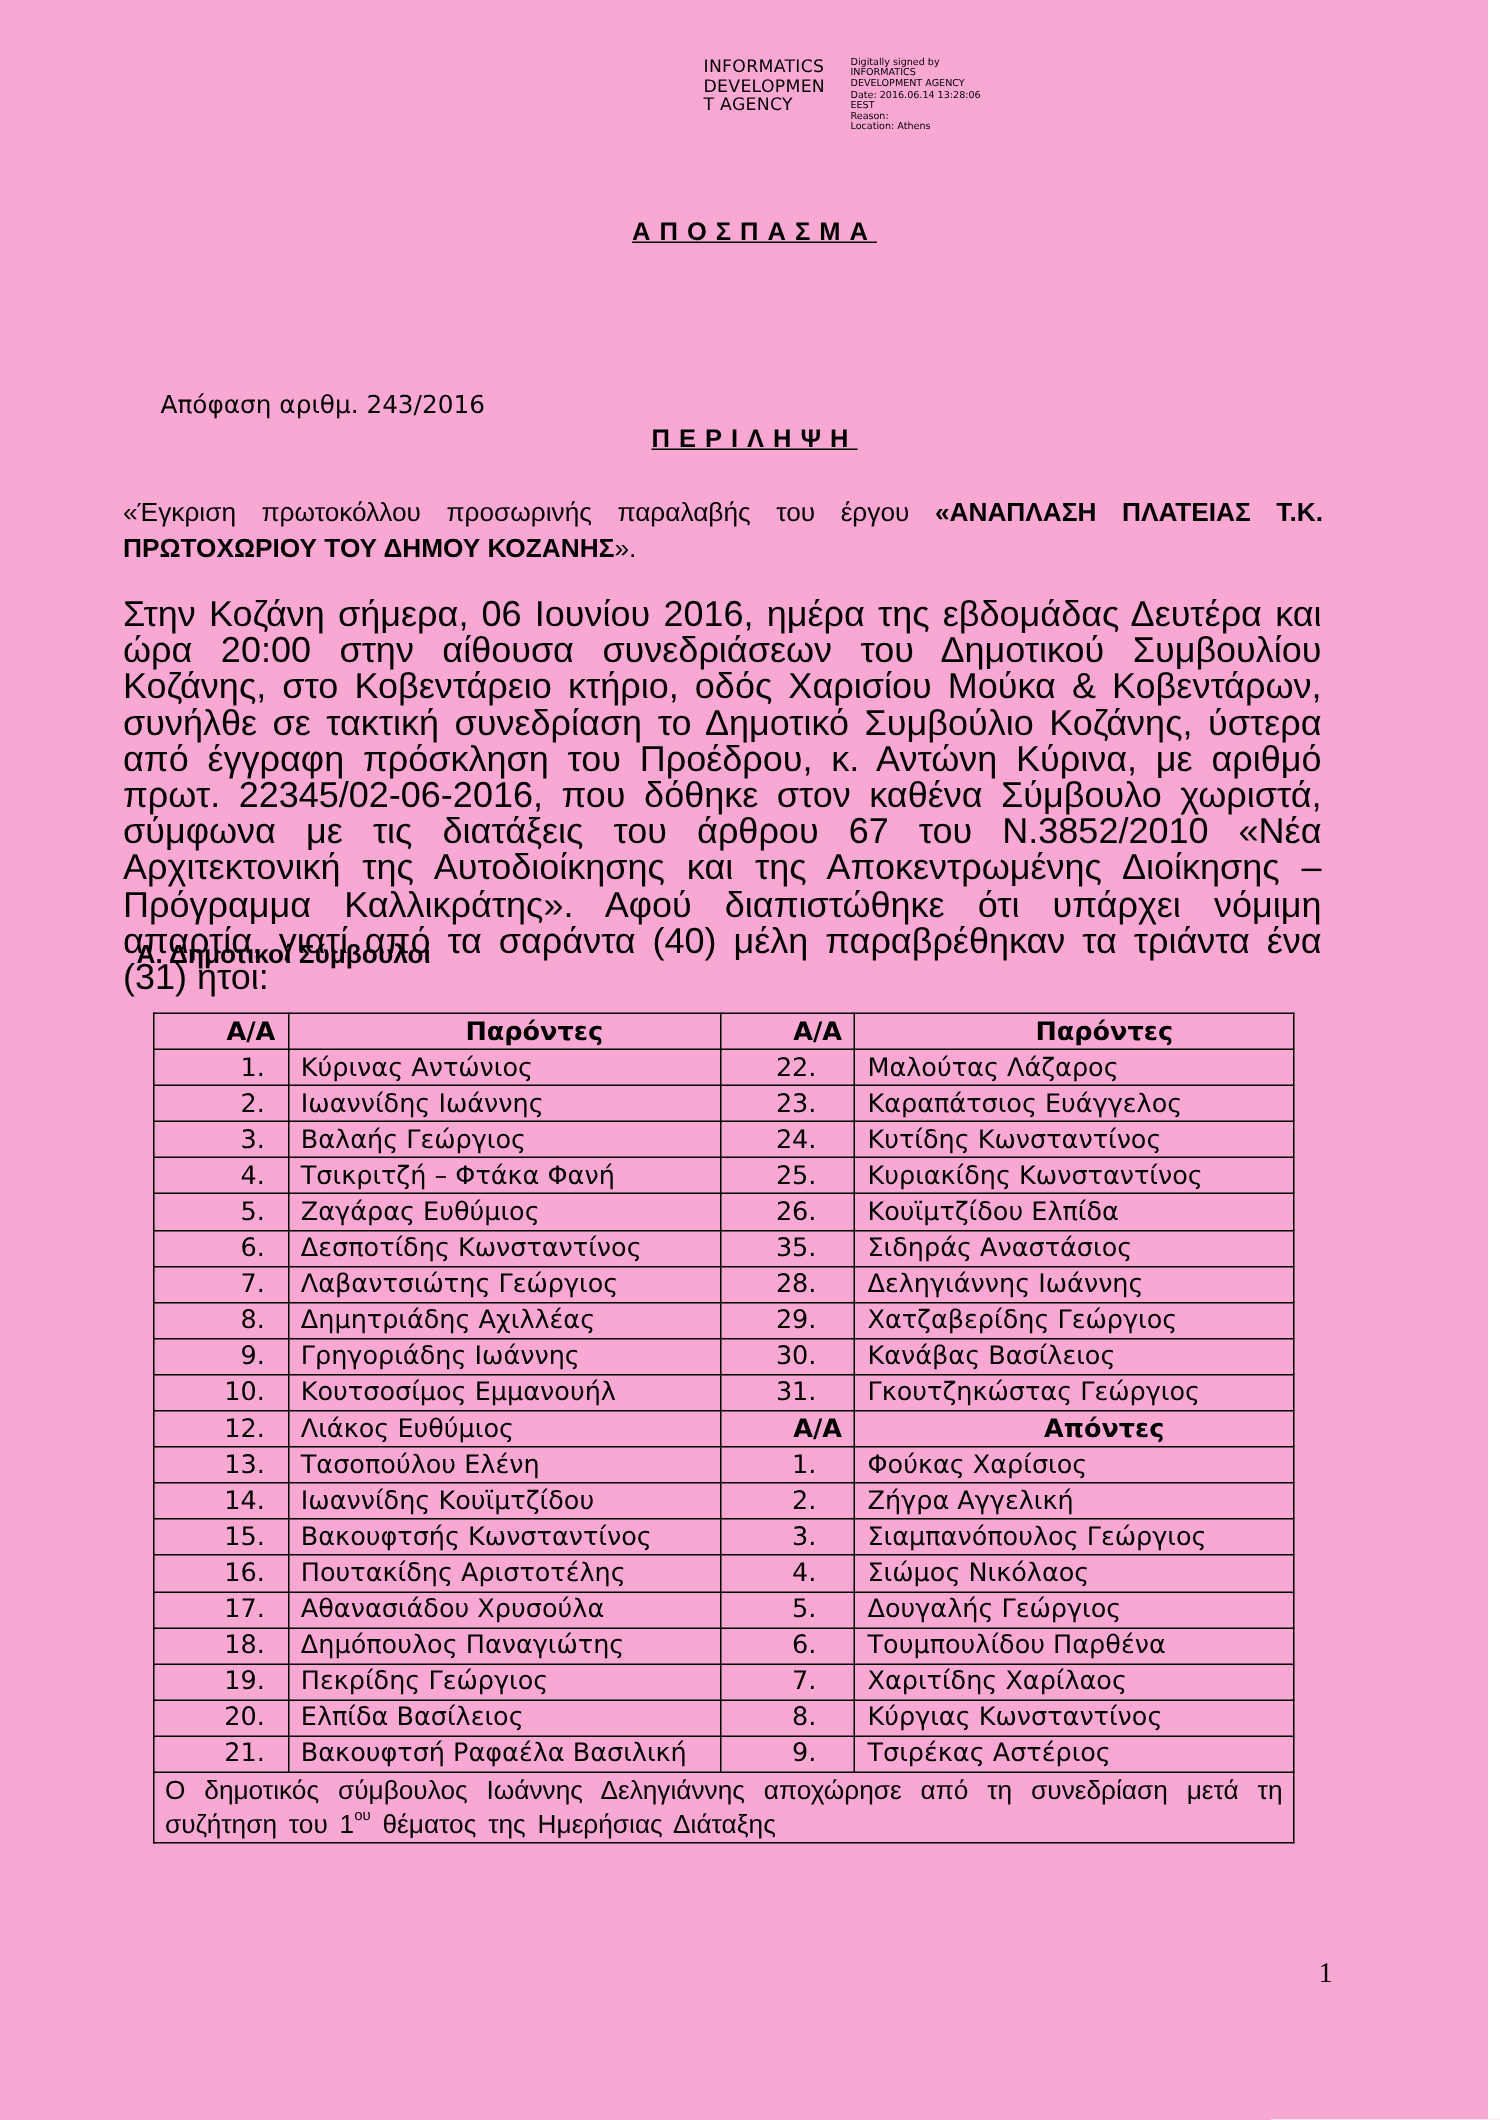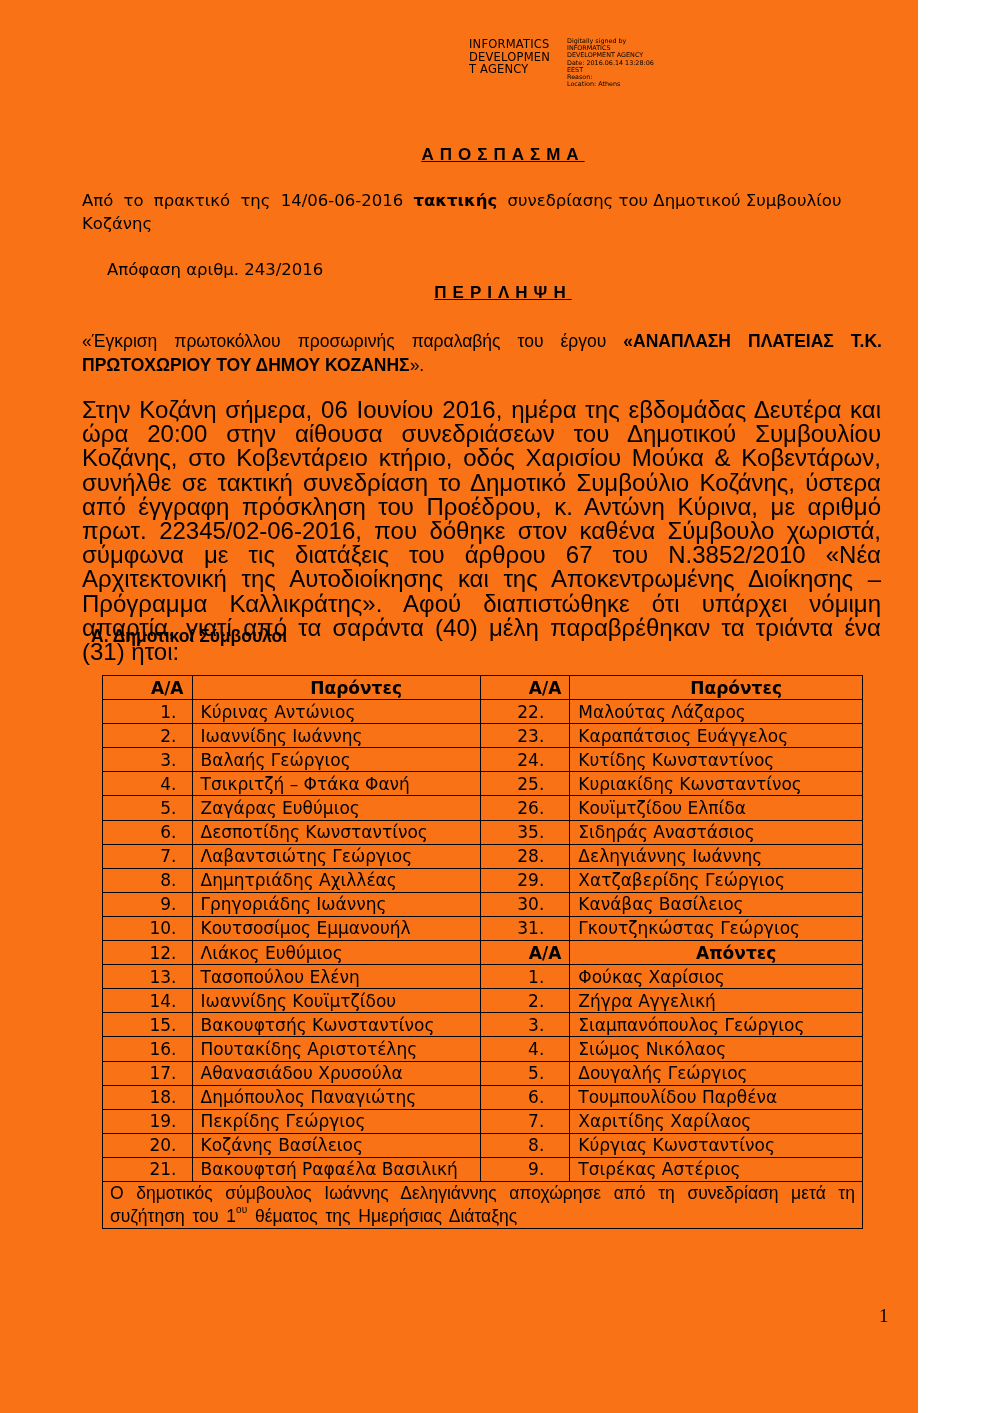--- a/index.html
+++ b/index.html
@@ -1,17 +1,17 @@
 <!DOCTYPE html>
 <html><head>
 <meta charset="utf-8">
 <style>
   html, body { margin: 0; padding: 0; background: #ffffff; }
   body { width: 1000px; height: 1413px; position: relative; overflow: hidden; color: #000; }
-  .page { position: absolute; left: 0; top: 0; width: 918px; height: 1413px; background: #f97316; }
+  .page { position: absolute; left: 0; top: 0; width: 992px; height: 1413px; background: #f9a8d4; }
 
   
   .sig { position: absolute; left: 469px; top: 38px; display: flex; align-items: flex-start; }
   .sig-name { font-family: "DejaVu Sans", sans-serif; font-size: 11.5px; line-height: 12.5px; letter-spacing: 0.2px; width: 96px; }
   .sig-name div { white-space: nowrap; }
   .sig-details { font-family: "DejaVu Sans", sans-serif; font-size: 6.4px; line-height: 7.2px; margin-left: 2px; margin-top: 0px; }
   .sig-details div { white-space: nowrap; }
 
   .title { position: absolute; left: 0; width: 1000px; text-align: center; font-family: "Liberation Sans", sans-serif; font-weight: bold; font-size: 17px; text-decoration: underline; letter-spacing: 6px; }
   .title1 { top: 145px; left: 3px; }
@@ -59,25 +59,20 @@
       <div>DEVELOPMENT AGENCY</div>
       <div>Date: 2016.06.14 13:28:06</div>
       <div>EEST</div>
       <div>Reason:</div>
       <div>Location: Athens</div>
     </div>
   </div>
 
   <div class="title title1">ΑΠΟΣΠΑΣΜΑ</div>
 
-  <div class="intro">
-    <span>Από το πρακτικό της 14/06-06-2016</span>
-    <b>τακτικής</b>
-    <span class="rest">συνεδρίασης του Δημοτικού Συμβουλίου Κοζάνης</span>
-  </div>
 
   <div class="decision">Απόφαση αριθμ. 243/2016</div>
 
   <div class="title title2">ΠΕΡΙΛΗΨΗ</div>
 
   <div class="subject"><span>«Έγκριση πρωτοκόλλου προσωρινής παραλαβής του έργου</span> <b>«ΑΝΑΠΛΑΣΗ ΠΛΑΤΕΙΑΣ Τ.Κ. ΠΡΩΤΟΧΩΡΙΟΥ ΤΟΥ ΔΗΜΟΥ ΚΟΖΑΝΗΣ</b><span>».</span></div>
 
   <div class="body-para">Στην Κοζάνη σήμερα, 06 Ιουνίου 2016, ημέρα της εβδομάδας Δευτέρα και ώρα 20:00 στην αίθουσα συνεδριάσεων του Δημοτικού Συμβουλίου Κοζάνης, στο Κοβεντάρειο κτήριο, οδός Χαρισίου Μούκα &amp; Κοβεντάρων, συνήλθε σε τακτική συνεδρίαση το Δημοτικό Συμβούλιο Κοζάνης, ύστερα από έγγραφη πρόσκληση του Προέδρου, κ. Αντώνη Κύρινα, με αριθμό πρωτ. 22345/02-06-2016, που δόθηκε στον καθένα Σύμβουλο χωριστά, σύμφωνα με τις διατάξεις του άρθρου 67 του Ν.3852/2010 «Νέα Αρχιτεκτονική της Αυτοδιοίκησης και της Αποκεντρωμένης Διοίκησης – Πρόγραμμα Καλλικράτης». Αφού διαπιστώθηκε ότι υπάρχει νόμιμη απαρτία, γιατί από τα σαράντα (40) μέλη παραβρέθηκαν τα τριάντα ένα (31) ήτοι:</div>
 
   <div class="section">Α. Δημοτικοί Σύμβουλοι</div>
@@ -199,21 +194,21 @@
           <td>Τουμπουλίδου Παρθένα</td>
         </tr>
         <tr>
           <td class="num">19.</td>
           <td>Πεκρίδης Γεώργιος</td>
           <td class="num2">7.</td>
           <td>Χαριτίδης Χαρίλαος</td>
         </tr>
         <tr>
           <td class="num">20.</td>
-          <td>Κοζάνης Βασίλειος</td>
+          <td>Ελπίδα Βασίλειος</td>
           <td class="num2">8.</td>
           <td>Κύργιας Κωνσταντίνος</td>
         </tr>
         <tr>
           <td class="num">21.</td>
           <td>Βακουφτσή Ραφαέλα Βασιλική</td>
           <td class="num2">9.</td>
           <td>Τσιρέκας Αστέριος</td>
         </tr>
         <tr>

